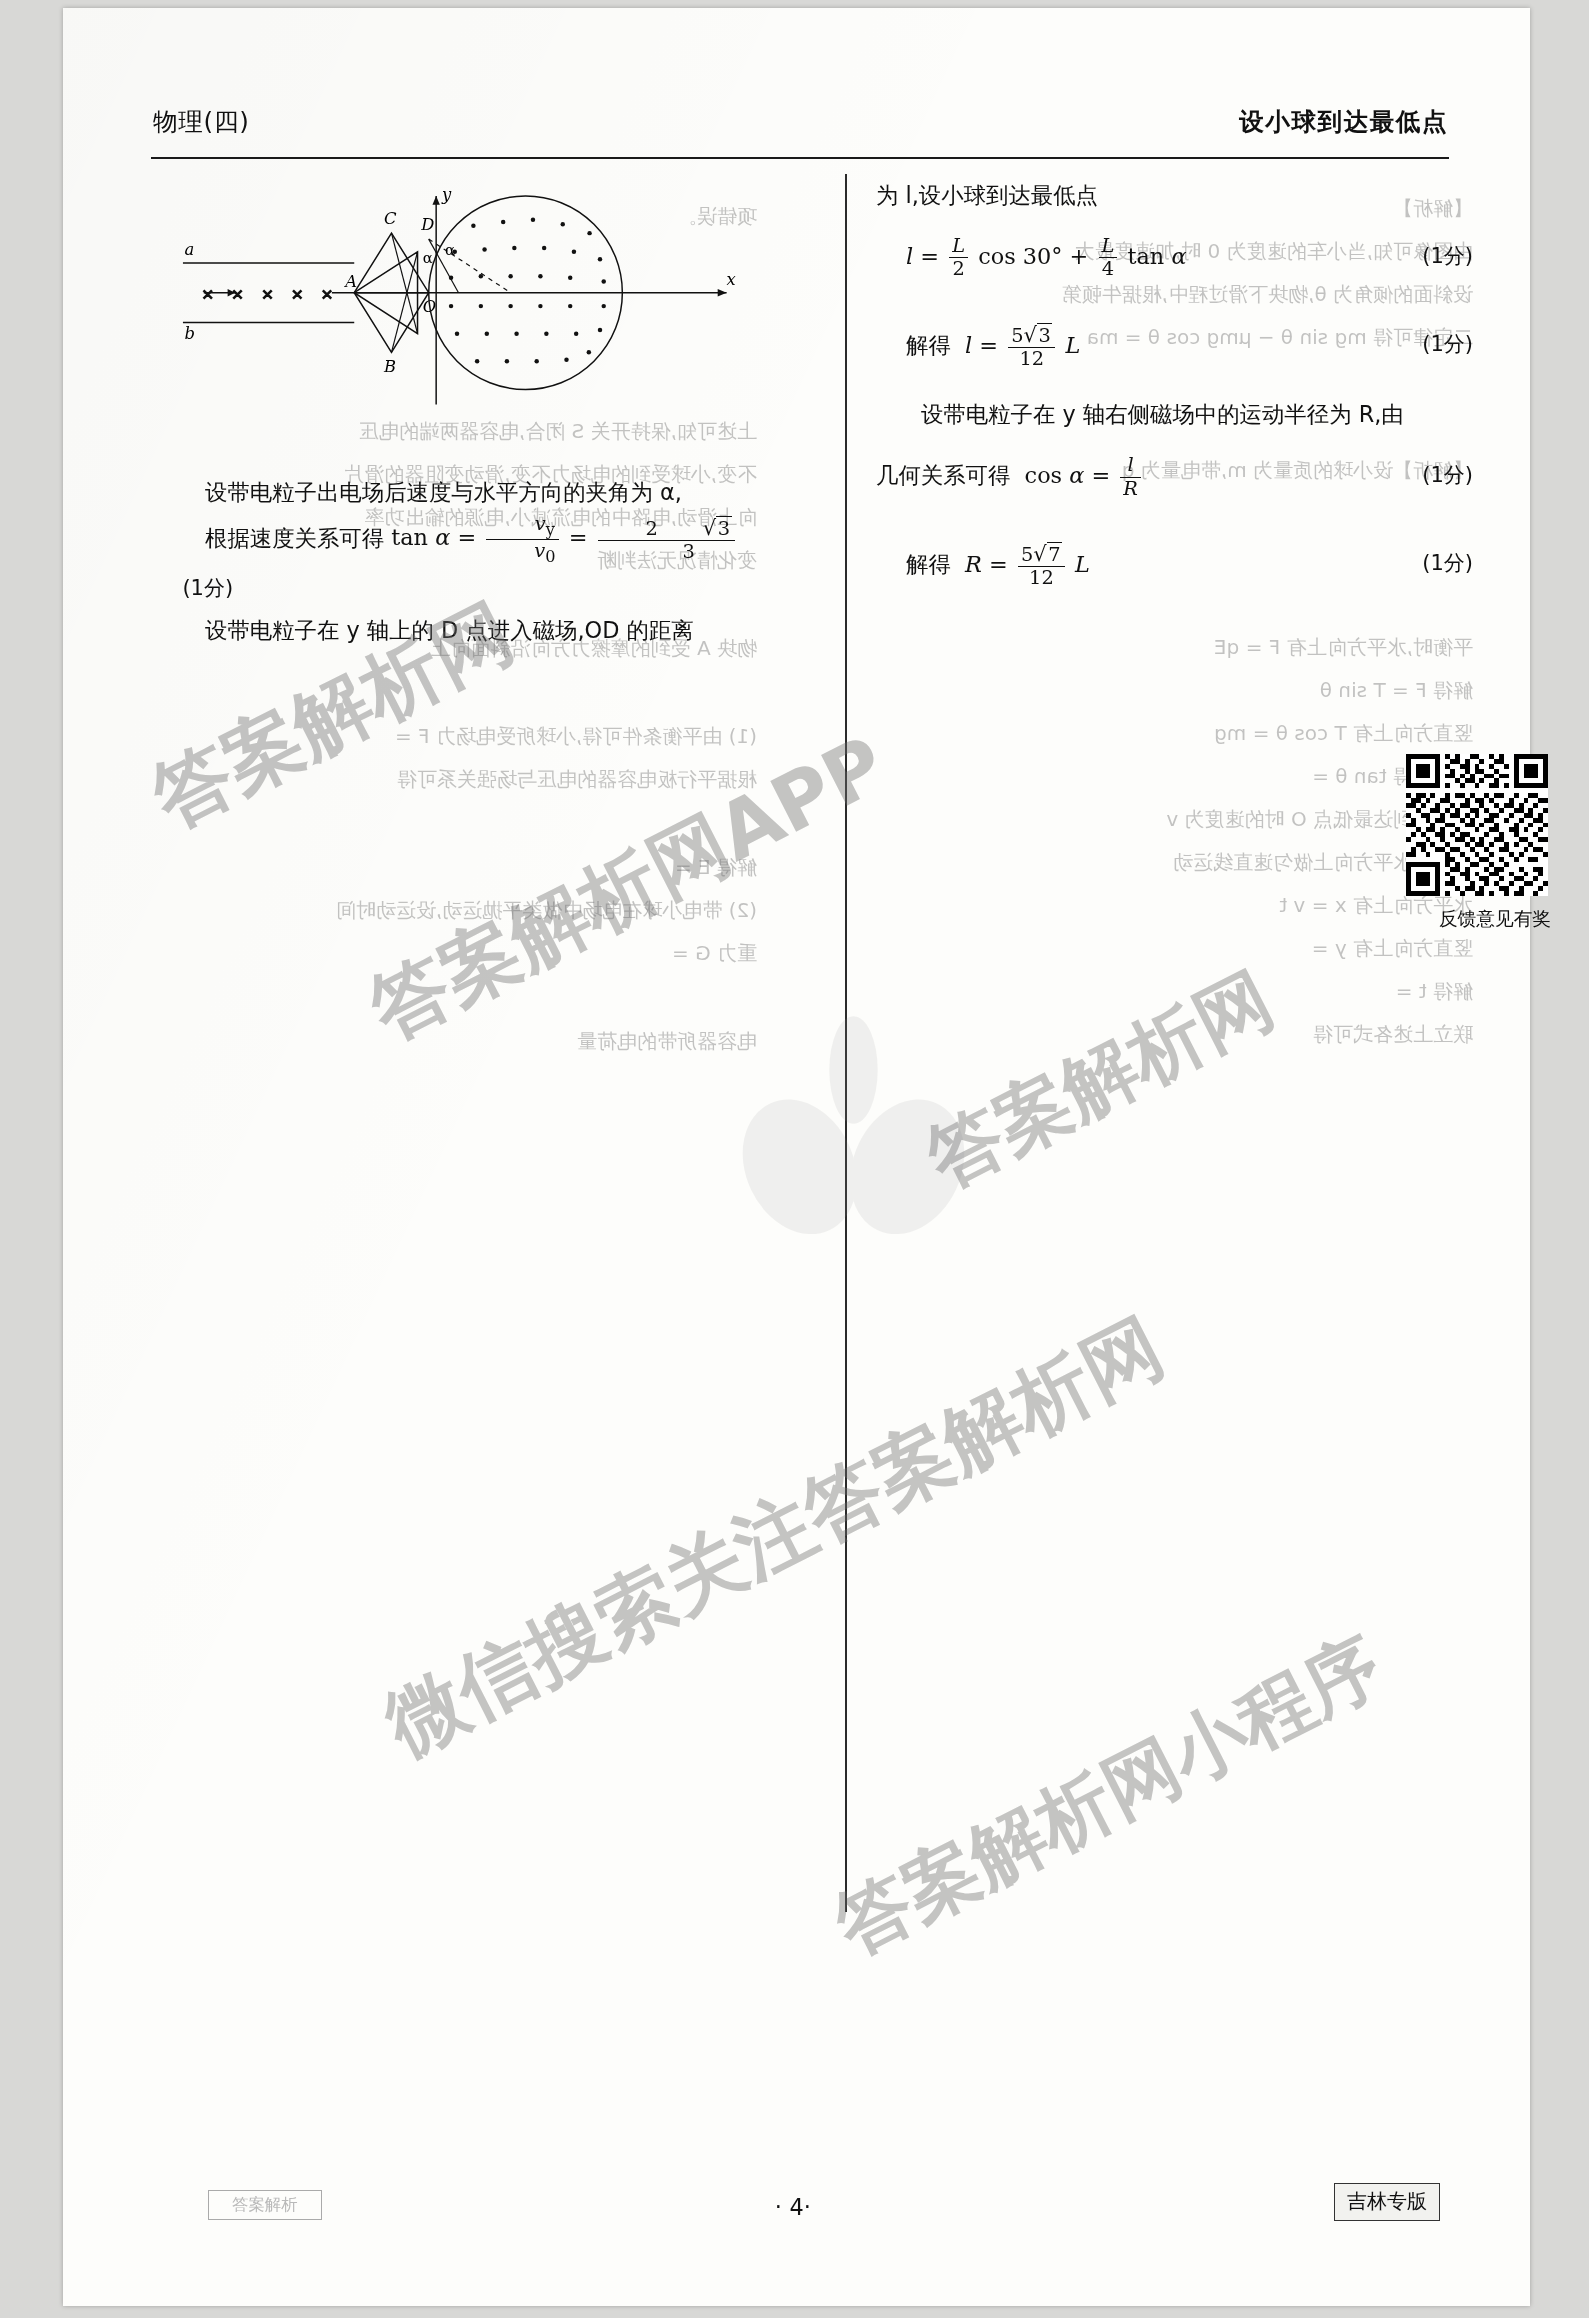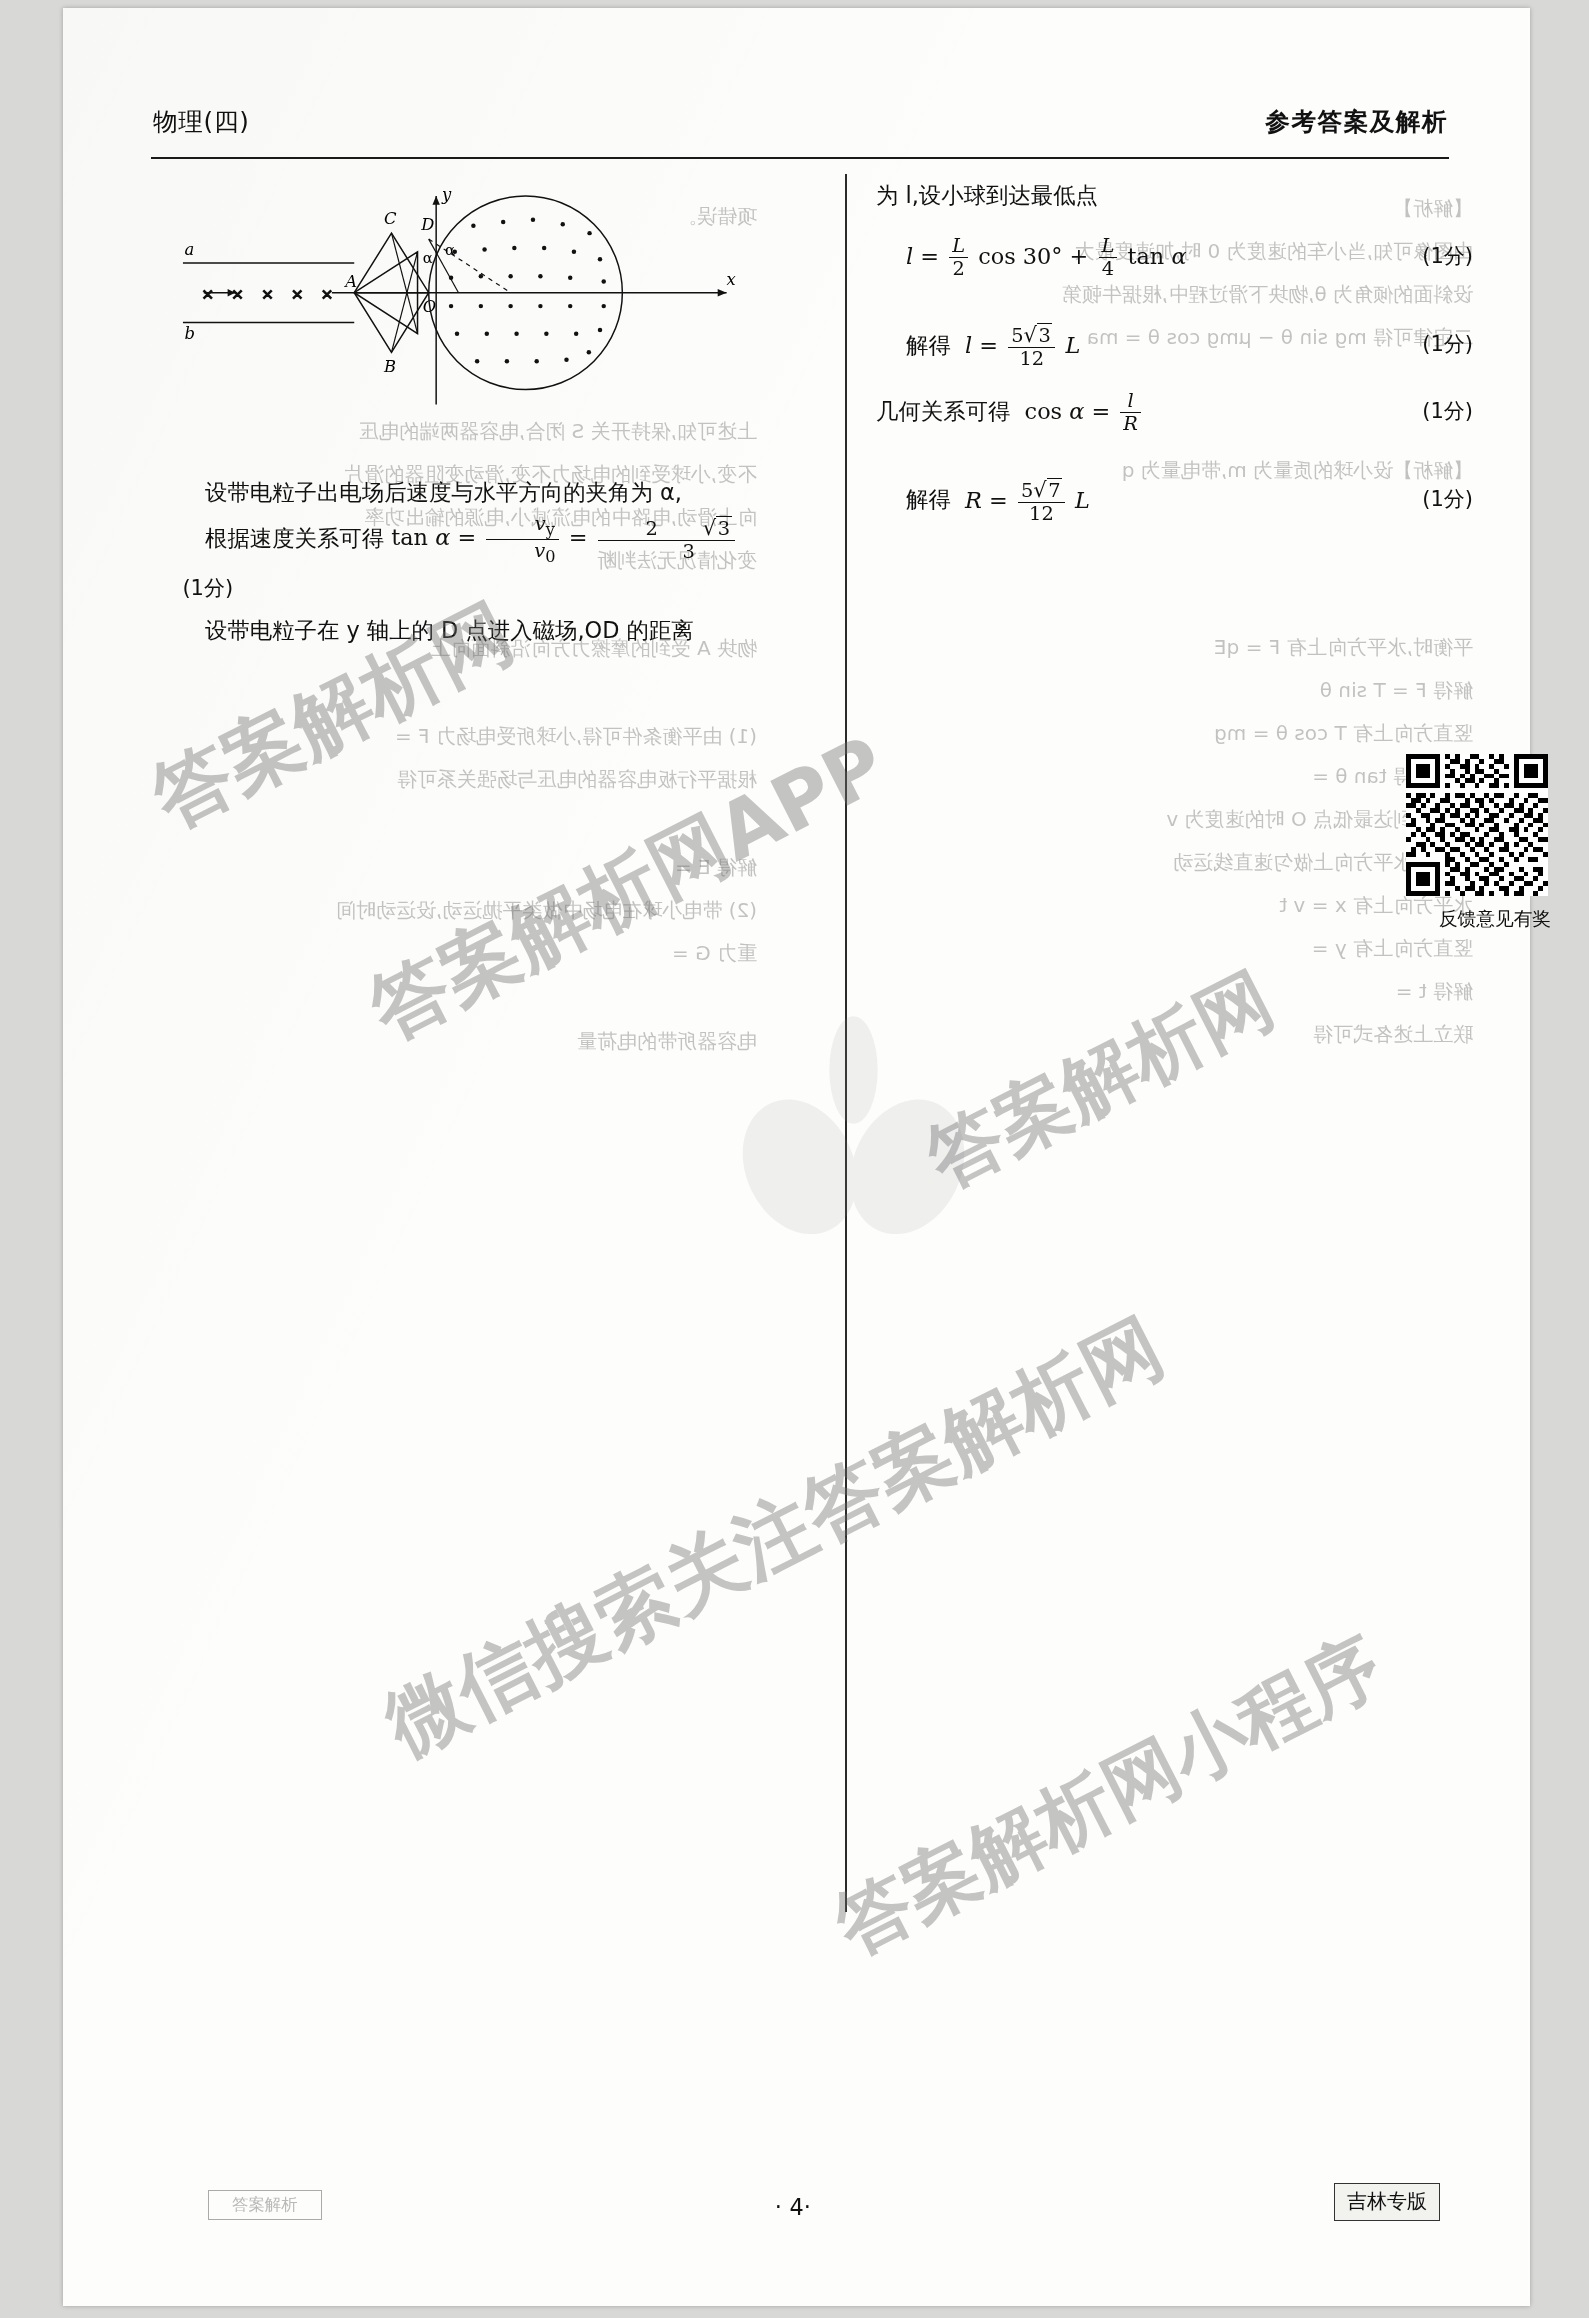--- a/index.html
+++ b/index.html
@@ -144,21 +144,21 @@
   }
 </style>
 </head>
 <body>
 
 <div class="page">
   <div class="page-inner">
 
     <div class="header">
       <div class="left">物理(四)</div>
-      <div class="right">参考答案及解析</div>
+      <div class="right">设小球到达最低点</div>
     </div>
     <div class="rule"></div>
     <div class="divider"></div>
 
     <div class="bleedbox" style="left:112px; top:187px;">
       <div>项错误。</div>
       <div style="height:172px"></div>
       <div>上述可知,保持开关 S 闭合,电容器两端的电压</div>
       <div>不变,小球受到的电场力不变,滑动变阻器的滑片</div>
       <div>向上滑动,电路中的电流减小,电源的输出功率</div>
@@ -310,20 +310,21 @@
       </div>
 
       <div class="mline" style="margin-top:42px;">
         <span style="margin-left:30px; font-family:'DejaVu Sans',sans-serif;">解得&nbsp;</span>
         <i class="it">l</i> =
         <span class="frac"><span class="num">5<span class="sqrt"><span class="rad">√</span><span class="body">3</span></span></span><span class="den">12</span></span>
         <i class="it">L</i>
         <span class="score">(1分)</span>
       </div>
 
+      <div class="text indent" style="margin-top:22.4px;">设带电粒子在 y 轴右侧磁场中的运动半径为 R,由</div>
 
       <div class="mline">
         <span style="font-family:'DejaVu Sans',sans-serif;">几何关系可得&nbsp;</span>
         cos&nbsp;<i class="it">α</i> =
         <span class="frac"><span class="num"><i class="it">l</i></span><span class="den"><i class="it">R</i></span></span>
         <span class="score">(1分)</span>
       </div>
 
       <div class="mline" style="margin-top:42px;">
         <span style="margin-left:30px; font-family:'DejaVu Sans',sans-serif;">解得&nbsp;</span>

